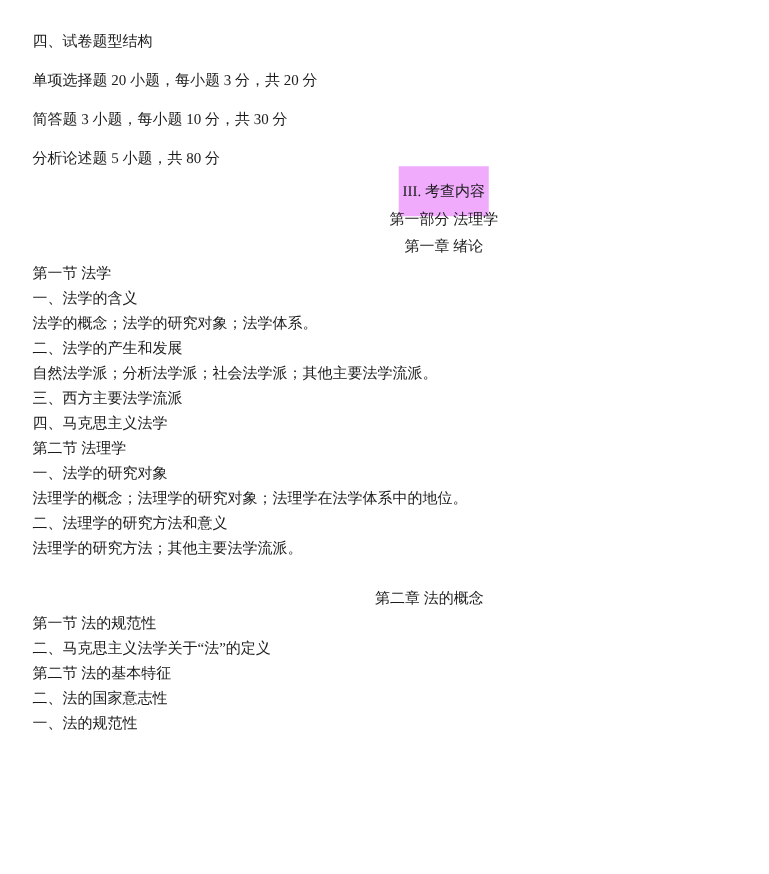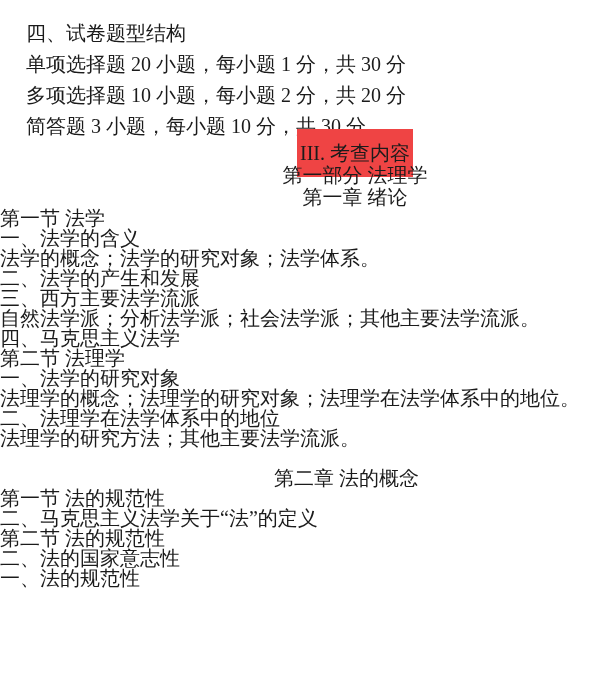--- a/index.html
+++ b/index.html
@@ -8,91 +8,92 @@
     background: #ffffff;
   }
   .page {
     position: relative;
     width: 615px;
     height: 699px;
     background: #ffffff;
     overflow: hidden;
     font-family: "Liberation Serif", "DejaVu Serif", serif;
     color: #1b1b1b;
-    font-size: 20px;
+    font-size: 12px;
   }
   
   .exam-structure {
     padding: 18px 0 0 26px;
     line-height: 31px;
   }
   .exam-structure .line {
     white-space: nowrap;
   }
   
   .headings {
     width: 660px;
     margin-left: 25px;
     text-align: center;
     line-height: 22px;
   }
   .hl {
-    background: #ef4444;
+    background: #f0abfc;
     padding: 13px 3px;
   }
   
   .content {
+    padding-left: 26px;
     line-height: 20px;
   }
   .content .line {
     white-space: nowrap;
   }
   .content .blank {
     height: 20px;
   }
   .content .chapter-line {
     text-indent: 274px;
   }
 </style>
 </head>
 <body>
 
 <div class="page">
 
   <div class="exam-structure">
     <div class="line">四、试卷题型结构</div>
-    <div class="line">单项选择题 20 小题，每小题 1 分，共 30 分</div>
-    <div class="line">多项选择题 10 小题，每小题 2 分，共 20 分</div>
+    <div class="line">单项选择题 20 小题，每小题 3 分，共 20 分</div>
     <div class="line">简答题 3 小题，每小题 10 分，共 30 分</div>
+    <div class="line">分析论述题 5 小题，共 80 分</div>
   </div>
 
   <div class="headings">
     <div><span class="hl">III. 考查内容</span></div>
     <div>第一部分 法理学</div>
     <div>第一章 绪论</div>
   </div>
 
   <div class="content">
     <div class="line">第一节 法学</div>
     <div class="line">一、法学的含义</div>
     <div class="line">法学的概念；法学的研究对象；法学体系。</div>
     <div class="line">二、法学的产生和发展</div>
+    <div class="line">自然法学派；分析法学派；社会法学派；其他主要法学流派。</div>
     <div class="line">三、西方主要法学流派</div>
-    <div class="line">自然法学派；分析法学派；社会法学派；其他主要法学流派。</div>
     <div class="line">四、马克思主义法学</div>
     <div class="line">第二节 法理学</div>
     <div class="line">一、法学的研究对象</div>
     <div class="line">法理学的概念；法理学的研究对象；法理学在法学体系中的地位。</div>
-    <div class="line">二、法理学在法学体系中的地位</div>
+    <div class="line">二、法理学的研究方法和意义</div>
     <div class="line">法理学的研究方法；其他主要法学流派。</div>
 
     <div class="blank"></div>
 
     <div class="line chapter-line">第二章 法的概念</div>
 
     <div class="line">第一节 法的规范性</div>
     <div class="line">二、马克思主义法学关于“法”的定义</div>
-    <div class="line">第二节 法的规范性</div>
+    <div class="line">第二节 法的基本特征</div>
     <div class="line">二、法的国家意志性</div>
     <div class="line">一、法的规范性</div>
   </div>
 
 </div>
 
 </body></html>

